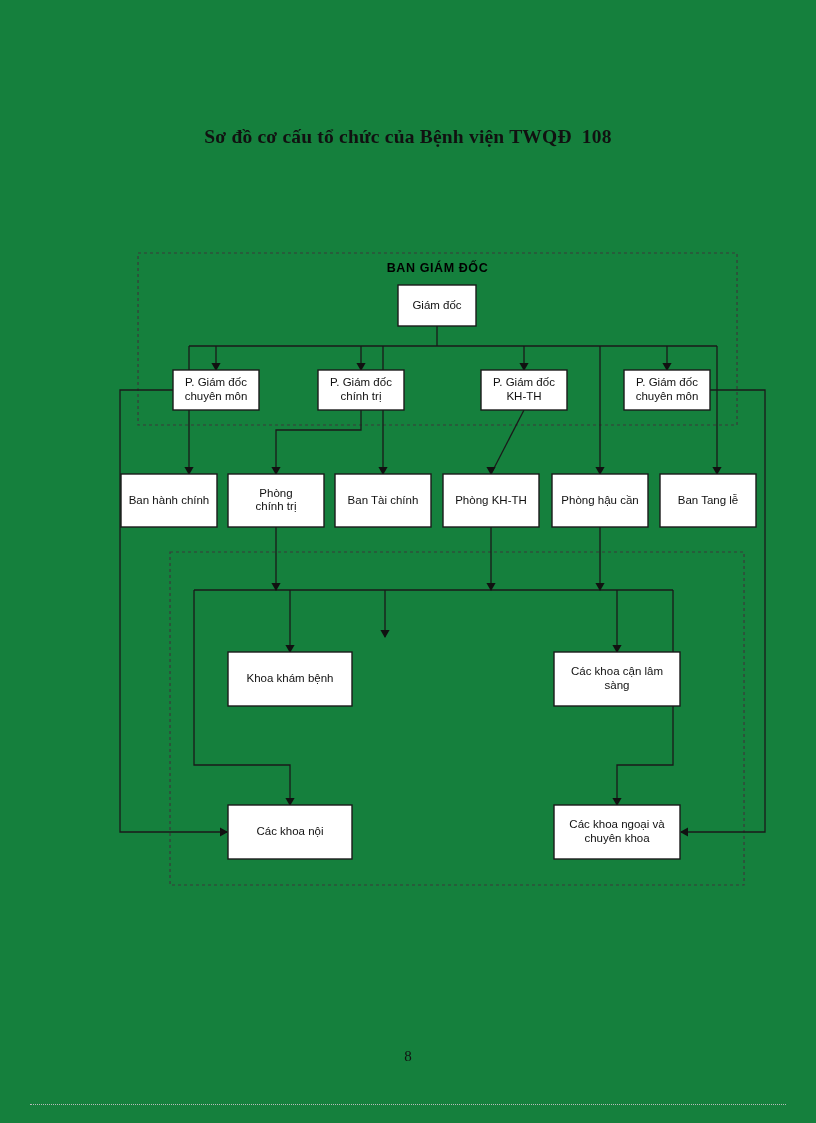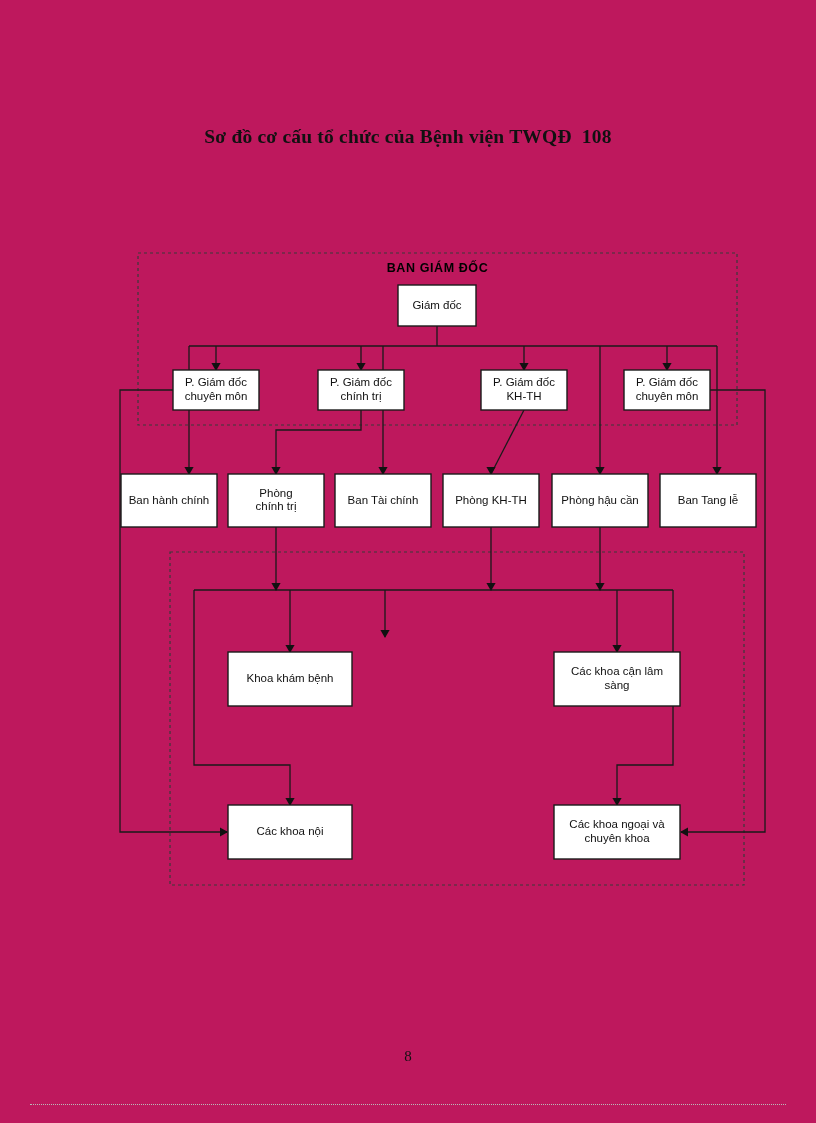--- a/index.html
+++ b/index.html
@@ -14,21 +14,21 @@
     position: relative;
     font-family: "Liberation Sans", sans-serif;
     color: #000000;
     overflow: hidden;
   }
   .page {
     position: absolute;
     left: 0; top: 0;
     width: 816px;
     height: 1123px;
-    background: #be185d;
+    background: #15803d;
   }
   .doc-title {
     position: absolute;
     left: 0;
     top: 126px;
     width: 816px;
     text-align: center;
     font-family: "Liberation Serif", serif;
     font-weight: bold;
     font-size: 19.5px;

